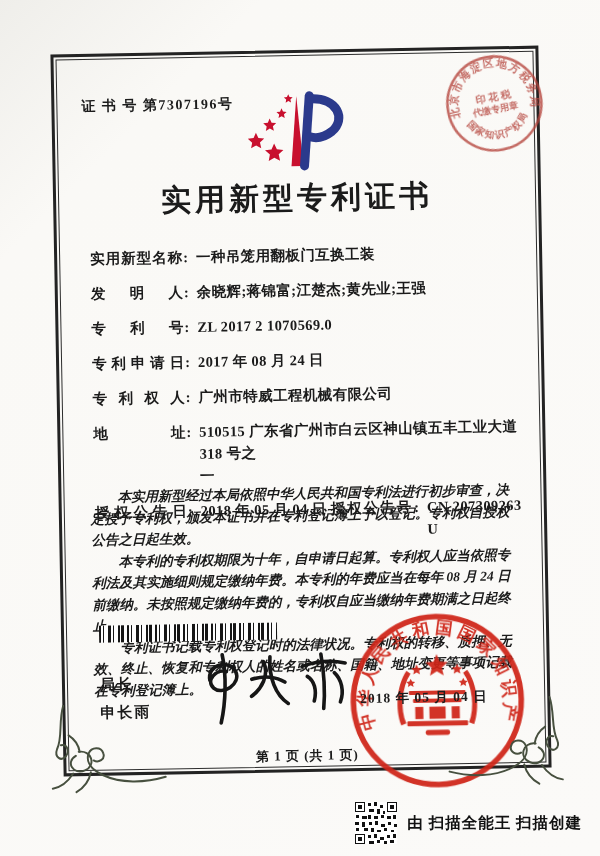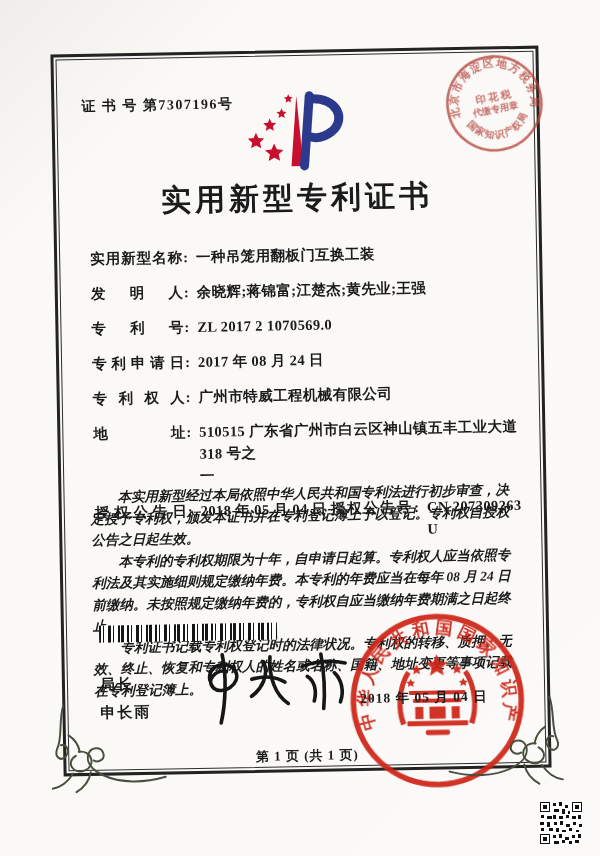--- a/index.html
+++ b/index.html
@@ -274,13 +274,14 @@
         <rect x="13" y="22" width="2" height="3"></rect>
         <rect x="17" y="24" width="3" height="2"></rect>
       <rect x="22" y="23" width="2" height="2"></rect>
         <rect x="26" y="22" width="2" height="3"></rect>
         <rect x="10" y="27" width="3" height="2"></rect>
       <rect x="15" y="26" width="2" height="2"></rect>
         <rect x="20" y="27" width="2" height="2"></rect>
         <rect x="24" y="26" width="3" height="2"></rect>
     </g>
   </svg>
+  <span class="txt">由 扫描全能王 扫描创建</span>
 </div>
 
 </body></html>

